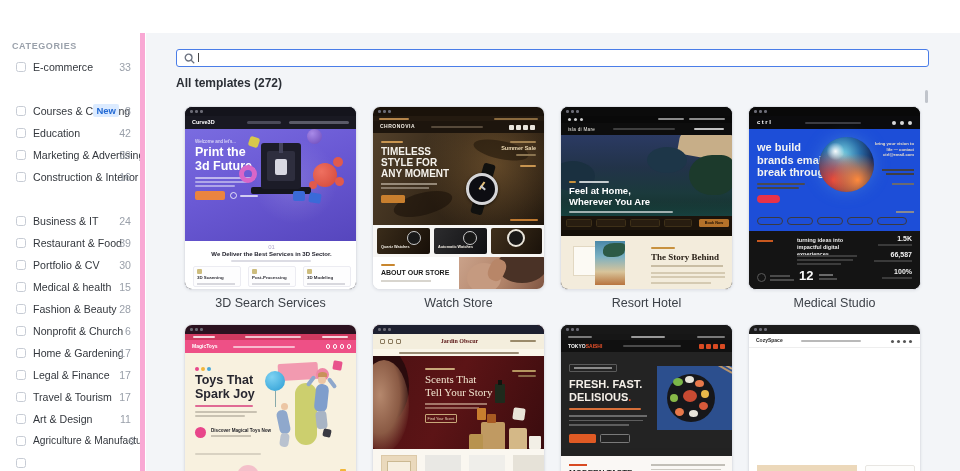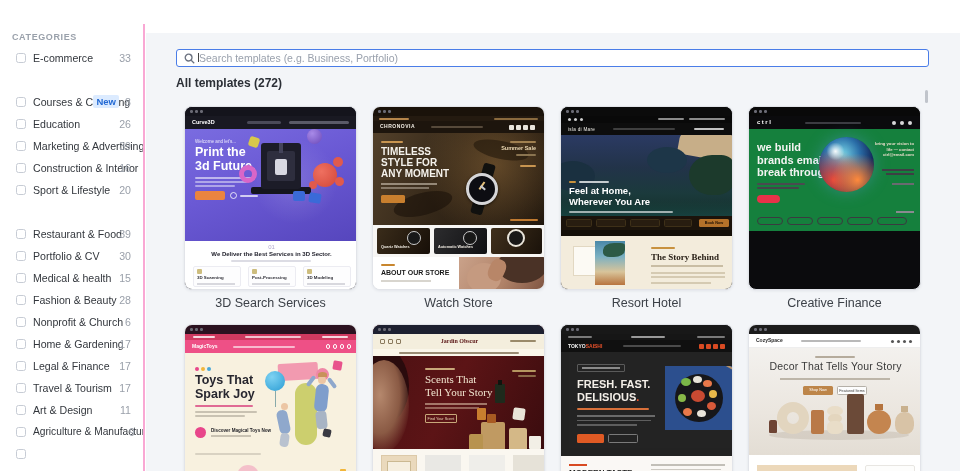--- a/index.html
+++ b/index.html
@@ -14,21 +14,21 @@
   .plus{width:11px;height:11px;position:relative}
   .plus:before,.plus:after{content:"";position:absolute;background:#33373f}
   .plus:before{left:5px;top:0;width:1.4px;height:11px}
   .plus:after{top:5px;left:0;height:1.4px;width:11px}
   .close-x{position:absolute;right:9px;top:7px;width:18px;height:18px;cursor:pointer}
   .close-x:before,.close-x:after{content:"";position:absolute;left:2px;top:8px;width:14px;height:1.6px;background:#8f95a0}
   .close-x:before{transform:rotate(45deg)}
   .close-x:after{transform:rotate(-45deg)}
 
   
-  .side{position:absolute;left:0;top:24px;width:145px;bottom:0;background:#fff;border-right:2px solid #f9a8d4;overflow:hidden}
+  .side{position:absolute;left:0;top:33px;width:145px;bottom:0;background:#fff;border-right:5px solid #f9a8d4;overflow:hidden}
   .side-label{position:absolute;left:12px;top:8px;font-size:9px;font-weight:700;letter-spacing:.6px;color:#9aa1ab}
   .cat-row{position:absolute;left:0;width:145px;height:22px}
   .cb{position:absolute;left:16px;top:6px;width:10px;height:10px;border:1px solid #c7ccd5;border-radius:2.5px;background:#fff}
   .cat-lab{position:absolute;left:33px;top:5px;font-size:10.6px;color:#33373d;white-space:nowrap}
   .cat-cnt{position:absolute;right:14px;top:5px;font-size:10.6px;color:#9aa0aa}
   .badge-new{position:absolute;right:26px;top:4px;font-size:9.5px;font-weight:700;color:#2269d4;background:#dcebff;border-radius:2px;padding:1px 3px}
 
   
   .main{position:absolute;left:146px;top:33px;right:0;bottom:0;background:#f3f5f8;overflow:hidden}
   .search{position:absolute;left:30px;top:16px;width:753px;height:18px;background:#fff;border:1.5px solid #4a7de8;border-radius:3px}
@@ -64,36 +64,36 @@
       </div>
     <div class="cat-row" style="top:67px">
         <span class="cb"></span>
         <span class="cat-lab">Courses &amp; Coaching</span>
         <span class="badge-new">New</span>
         <span class="cat-cnt">8</span>
       </div>
     <div class="cat-row" style="top:89px">
         <span class="cb"></span>
         <span class="cat-lab">Education</span>
-        <span class="cat-cnt">26</span>
+        <span class="cat-cnt">42</span>
       </div>
     <div class="cat-row" style="top:111px">
         <span class="cb"></span>
         <span class="cat-lab">Marketing &amp; Advertising</span>
         <span class="cat-cnt">39</span>
       </div>
     <div class="cat-row" style="top:133px">
         <span class="cb"></span>
         <span class="cat-lab">Construction &amp; Interior</span>
         <span class="cat-cnt">16</span>
       </div>
-    <div class="cat-row" style="top:155px">
-        <span class="cb"></span>
-        <span class="cat-lab">Sport &amp; Lifestyle</span>
-        <span class="cat-cnt">20</span>
+    <div class="cat-row" style="top:177px">
+        <span class="cb"></span>
+        <span class="cat-lab">Business &amp; IT</span>
+        <span class="cat-cnt">24</span>
       </div>
     <div class="cat-row" style="top:199px">
         <span class="cb"></span>
         <span class="cat-lab">Restaurant &amp; Food</span>
         <span class="cat-cnt">39</span>
       </div>
     <div class="cat-row" style="top:221px">
         <span class="cb"></span>
         <span class="cat-lab">Portfolio &amp; CV</span>
         <span class="cat-cnt">30</span>
@@ -143,21 +143,20 @@
       </div>
   </div>
 
   <div class="main">
     <div class="search">
       <svg width="11" height="11" viewBox="0 0 11 11">
           <circle cx="4.6" cy="4.6" r="3.4" fill="none" stroke="#6b7280" stroke-width="1.3"></circle>
           <line x1="7.2" y1="7.2" x2="10.2" y2="10.2" stroke="#6b7280" stroke-width="1.3"></line>
         </svg>
       <span class="caret"></span>
-      <input type="text" placeholder="Search templates (e.g. Business, Portfolio)" style="">
     </div>
     <div class="results-h">All templates (272)</div>
     <div class="sbar"></div>
 
     <div class="card" style="left:38px;top:73px">
       <div class="thumb" style="background:#191922">
         <div class="chrome" style="background:#14141c">
             <span class="dots">
               <i></i>
               <i></i>
@@ -358,42 +357,61 @@
             </span>
           </div>
         <div class="d" style="left:0;top:9px;right:0;height:13px;background:#0b0b0d">
           <span class="tx" style="left:8px;top:3px;font-size:6px;font-weight:700;letter-spacing:1.5px;color:#fff">ctrl</span>
           <i class="d" style="left:56px;top:6px;width:56px;height:2px;background:#3c3c42;border-radius:1px"></i>
           <i class="d" style="right:24px;top:5px;width:4px;height:4px;background:#d8d8d8;border-radius:50%"></i>
           <i class="d" style="right:16px;top:5px;width:4px;height:4px;background:#d8d8d8;border-radius:50%"></i>
           <i class="d" style="right:8px;top:5px;width:4px;height:4px;background:#d8d8d8;border-radius:50%"></i>
         </div>
 
-        <div class="d" style="left:0;top:22px;right:0;height:102px;background:#15803d">
+        <div class="d" style="left:0;top:22px;right:0;height:102px;background:#1d4ed8">
           <span class="tx" style="left:8px;top:12px;font-size:11px;font-weight:800;color:#f4f4f2">we build</span>
           <span class="tx" style="left:8px;top:24.5px;font-size:11px;font-weight:800;color:#f4f4f2">brands email</span>
           <span class="tx" style="left:8px;top:37px;font-size:11px;font-weight:800;color:#f4f4f2">break through</span>
           <i class="d" style="left:8px;top:54px;width:48px;height:2px;background:#4a4a50;border-radius:1px"></i>
           <i class="d" style="left:8px;top:58px;width:42px;height:2px;background:#44444a;border-radius:1px"></i>
           <i class="d" style="left:8px;top:66px;width:23px;height:8px;background:#e73249;border-radius:4px"></i>
           <i class="d" style="left:70px;top:8px;width:55px;height:55px;border-radius:50%;box-shadow:0 0 16px rgba(90,160,220,.4);background:radial-gradient(circle at 30% 26%,rgba(255,255,255,.95),rgba(255,255,255,0) 16%),radial-gradient(circle at 70% 78%,#ff8a3c 0%,rgba(255,138,60,0) 46%),radial-gradient(circle at 26% 78%,#e8483a 0%,rgba(232,72,58,0) 52%),radial-gradient(circle at 42% 32%,#7ad8e8 0%,#2a6ea8 36%,#142a5e 62%,#0c1430 100%)"></i>
           <span class="tx" style="right:6px;top:12px;width:40px;font-size:4.2px;font-weight:700;color:#e8ddca;text-align:right;white-space:normal;line-height:1.35">bring your vision to life — contact ctrl@email.com</span>
           <i class="d" style="right:6px;top:40px;width:32px;height:1.8px;background:#3e3e44"></i>
           <i class="d" style="right:6px;top:44px;width:28px;height:1.8px;background:#3e3e44"></i>
           <i class="d" style="right:6px;top:54px;width:22px;height:2px;background:#6a6a70"></i>
           <i class="d" style="right:6px;top:82px;width:18px;height:2px;background:#8a8a90"></i>
           <i class="d" style="left:8px;top:88px;width:26px;height:8px;border:1px solid #3a3a40;border-radius:4px"></i>
           <i class="d" style="left:38px;top:88px;width:26px;height:8px;border:1px solid #3a3a40;border-radius:4px"></i>
           <i class="d" style="left:68px;top:88px;width:26px;height:8px;border:1px solid #3a3a40;border-radius:4px"></i>
           <i class="d" style="left:98px;top:88px;width:26px;height:8px;border:1px solid #3a3a40;border-radius:4px"></i>
           <i class="d" style="left:128px;top:88px;width:30px;height:8px;border:1px solid #3a3a40;border-radius:4px"></i>
         </div>
 
-      </div>
-      <div class="card-name">Creative Finance</div>
+        <div class="d" style="left:0;top:124px;right:0;height:60px;background:#141414">
+          <i class="d" style="left:8px;top:9px;width:16px;height:2px;background:#c8581f"></i>
+          <span class="tx" style="left:48px;top:6px;width:62px;font-size:5.5px;font-weight:700;color:#ececec;white-space:normal;line-height:1.3">turning ideas into impactful digital experiences</span>
+          <i class="d" style="left:48px;top:24px;width:60px;height:1.6px;background:#3c3c3c"></i>
+          <i class="d" style="left:48px;top:28px;width:56px;height:1.6px;background:#3c3c3c"></i>
+          <i class="d" style="left:48px;top:32px;width:44px;height:1.6px;background:#3c3c3c"></i>
+          <i class="d" style="left:8px;top:42px;width:9px;height:9px;border:1px solid #5a5a5a;border-radius:50%"></i>
+          <i class="d" style="left:21px;top:44px;width:20px;height:1.6px;background:#4a4a4a"></i>
+          <i class="d" style="left:21px;top:48px;width:24px;height:1.6px;background:#4a4a4a"></i>
+          <span class="tx" style="left:50px;top:38px;font-size:13px;font-weight:800;color:#fafafa">12</span>
+          <i class="d" style="left:70px;top:43px;width:14px;height:1.6px;background:#6a6a6a"></i>
+          <i class="d" style="left:70px;top:47px;width:18px;height:1.6px;background:#4a4a4a"></i>
+          <span class="tx" style="right:8px;top:4px;font-size:7px;font-weight:800;color:#f2f2f2">1.5K</span>
+          <i class="d" style="right:8px;top:13px;width:34px;height:1.5px;background:#3a3a3a"></i>
+          <span class="tx" style="right:8px;top:20px;font-size:7px;font-weight:800;color:#f2f2f2">66,587</span>
+          <i class="d" style="right:8px;top:29px;width:38px;height:1.5px;background:#3a3a3a"></i>
+          <span class="tx" style="right:8px;top:37px;font-size:7px;font-weight:800;color:#f2f2f2">100%</span>
+          <i class="d" style="right:8px;top:46px;width:30px;height:1.5px;background:#3a3a3a"></i>
+        </div>
+      </div>
+      <div class="card-name">Medical Studio</div>
     </div>
 
     <div class="card" style="left:38px;top:291px">
       <div class="thumb" style="background:#f8f1df">
         <div class="chrome" style="background:#2b1220">
             <span class="dots">
               <i></i>
               <i></i>
               <i></i>
             </span>
@@ -520,21 +538,21 @@
         </div>
         <div class="d" style="left:0;top:15px;right:0;height:12px;background:#101010">
           <span class="tx" style="left:7px;top:3.5px;font-size:5px;font-weight:800;color:#f2f2f2"><span>TOKYO</span><span style="color:#e8502a">SAISHI</span></span>
           <i class="d" style="left:62px;top:5px;width:58px;height:2px;background:#4a4a4a;border-radius:1px"></i>
           <i class="d" style="right:28px;top:3.5px;width:5px;height:5px;background:#d84a22;border-radius:1px"></i>
           <i class="d" style="right:21px;top:3.5px;width:5px;height:5px;background:#d84a22;border-radius:1px"></i>
           <i class="d" style="right:14px;top:3.5px;width:5px;height:5px;background:#d84a22;border-radius:1px"></i>
           <i class="d" style="right:7px;top:3.5px;width:5px;height:5px;background:#d84a22;border-radius:1px"></i>
         </div>
 
-        <div class="d" style="left:8px;top:27px;right:0;height:96px;background:#232323">
+        <div class="d" style="left:0;top:27px;right:0;height:96px;background:#232323">
           <i class="d" style="left:8px;top:12px;width:48px;height:8px;border:1px solid #5a5a5a;border-radius:1px"></i>
           <i class="d" style="left:13px;top:15px;width:38px;height:2px;background:#8a8a8a"></i>
           <span class="tx" style="left:8px;top:26px;font-size:11px;font-weight:800;color:#f4efe8">FRESH. FAST.</span>
           <span class="tx" style="left:8px;top:38.5px;font-size:11px;font-weight:800;color:#f4efe8"><span>DELISIOUS</span><span style="color:#e8502a">.</span></span>
           <i class="d" style="left:8px;top:56px;width:72px;height:2.4px;background:#d8703a;border-radius:1px"></i>
           <i class="d" style="left:8px;top:63px;width:78px;height:1.8px;background:#6a6a6a"></i>
           <i class="d" style="left:8px;top:67.5px;width:74px;height:1.8px;background:#5e5e5e"></i>
           <i class="d" style="left:8px;top:72px;width:60px;height:1.8px;background:#5e5e5e"></i>
           <i class="d" style="left:8px;top:82px;width:27px;height:9px;background:#e05a24;border-radius:1.5px"></i>
           <i class="d" style="left:39px;top:82px;width:30px;height:9px;border:1px solid #7a7a7a;border-radius:1.5px"></i>
@@ -576,40 +594,20 @@
           </div>
         <div class="d" style="left:0;top:9px;right:0;height:14px;background:#fff;border-bottom:1px solid #eee">
           <span class="tx" style="left:7px;top:4px;font-size:5px;font-weight:700;color:#2a2a2a">CozySpace</span>
           <i class="d" style="left:52px;top:6px;width:60px;height:2px;background:#b9b9b9;border-radius:1px"></i>
           <i class="d" style="right:26px;top:5.5px;width:3.5px;height:3.5px;background:#555;border-radius:50%"></i>
           <i class="d" style="right:20px;top:5.5px;width:3.5px;height:3.5px;background:#555;border-radius:50%"></i>
           <i class="d" style="right:14px;top:5.5px;width:3.5px;height:3.5px;background:#555;border-radius:50%"></i>
           <i class="d" style="right:8px;top:5.5px;width:3.5px;height:3.5px;background:#555;border-radius:50%"></i>
         </div>
 
-        <div class="d" style="left:0;top:23px;right:0;height:107px;background:linear-gradient(180deg,#f3f1ee 0%,#ebe6df 60%,#e3ddd4 100%);overflow:hidden">
-          <i class="d" style="left:66px;top:8px;width:40px;height:2px;background:#b5ab9c;border-radius:1px"></i>
-          <span class="tx" style="left:0;top:13px;width:173px;text-align:center;font-size:10.5px;font-weight:400;color:#3a3a3a;letter-spacing:.2px">Decor That Tells Your Story</span>
-          <i class="d" style="left:31px;top:30px;width:110px;height:1.8px;background:#bdb5a8"></i>
-          <span class="tx" style="left:54px;top:38px;width:30px;height:9px;background:#bd8549;border-radius:1.5px;font-size:3.8px;color:#fff;text-align:center;line-height:9px">Shop Now</span>
-          <span class="tx" style="left:88px;top:38px;width:30px;height:9px;background:#fdfdfd;border:1px solid #b5b0a8;border-radius:1.5px;font-size:3.8px;color:#444;text-align:center;line-height:9px">Featured Items</span>
-
-          <i class="d" style="left:20px;top:82px;width:140px;height:10px;background:rgba(90,70,50,.12);border-radius:50%"></i>
-          <i class="d" style="left:28px;top:54px;width:32px;height:32px;border:10px solid #e2d5bf;border-radius:50%"></i>
-          <i class="d" style="left:20px;top:72px;width:8px;height:13px;background:#6e4434;border-radius:2px 2px 1px 1px"></i>
-          <i class="d" style="left:62px;top:62px;width:13px;height:24px;background:#b97947;border-radius:2px"></i>
-          <i class="d" style="left:78px;top:58px;width:16px;height:10px;background:#e9ddc8;border-radius:50%"></i>
-          <i class="d" style="left:79px;top:66px;width:14px;height:9px;background:#e4d6be;border-radius:50%"></i>
-          <i class="d" style="left:78px;top:73px;width:16px;height:13px;background:#e9ddc8;border-radius:40%"></i>
-          <i class="d" style="left:98px;top:46px;width:17px;height:40px;background:#6b4a38;border-radius:2px"></i>
-          <i class="d" style="left:118px;top:62px;width:24px;height:24px;background:#c4854f;border-radius:50%"></i>
-          <i class="d" style="left:126px;top:56px;width:8px;height:6px;background:#b5743e"></i>
-          <i class="d" style="left:146px;top:64px;width:19px;height:22px;background:#d8c3a6;border-radius:45% 45% 40% 40%"></i>
-          <i class="d" style="left:152px;top:58px;width:7px;height:6px;background:#c9b18e"></i>
-        </div>
 
         <div class="d" style="left:0;top:130px;right:0;height:54px;background:#fff">
           <div class="d" style="left:8px;top:10px;width:100px;height:40px;background:#ecd8ba;overflow:hidden">
 
             <i class="d" style="left:46px;top:6px;width:2px;height:32px;background:#b89a5a;transform:rotate(-6deg)"></i>
 
           </div>
           <i class="d" style="left:116px;top:10px;width:50px;height:40px;background:#fdfdfc;border:1px solid #e8e6e2;border-radius:2px"></i>
 
         </div>

